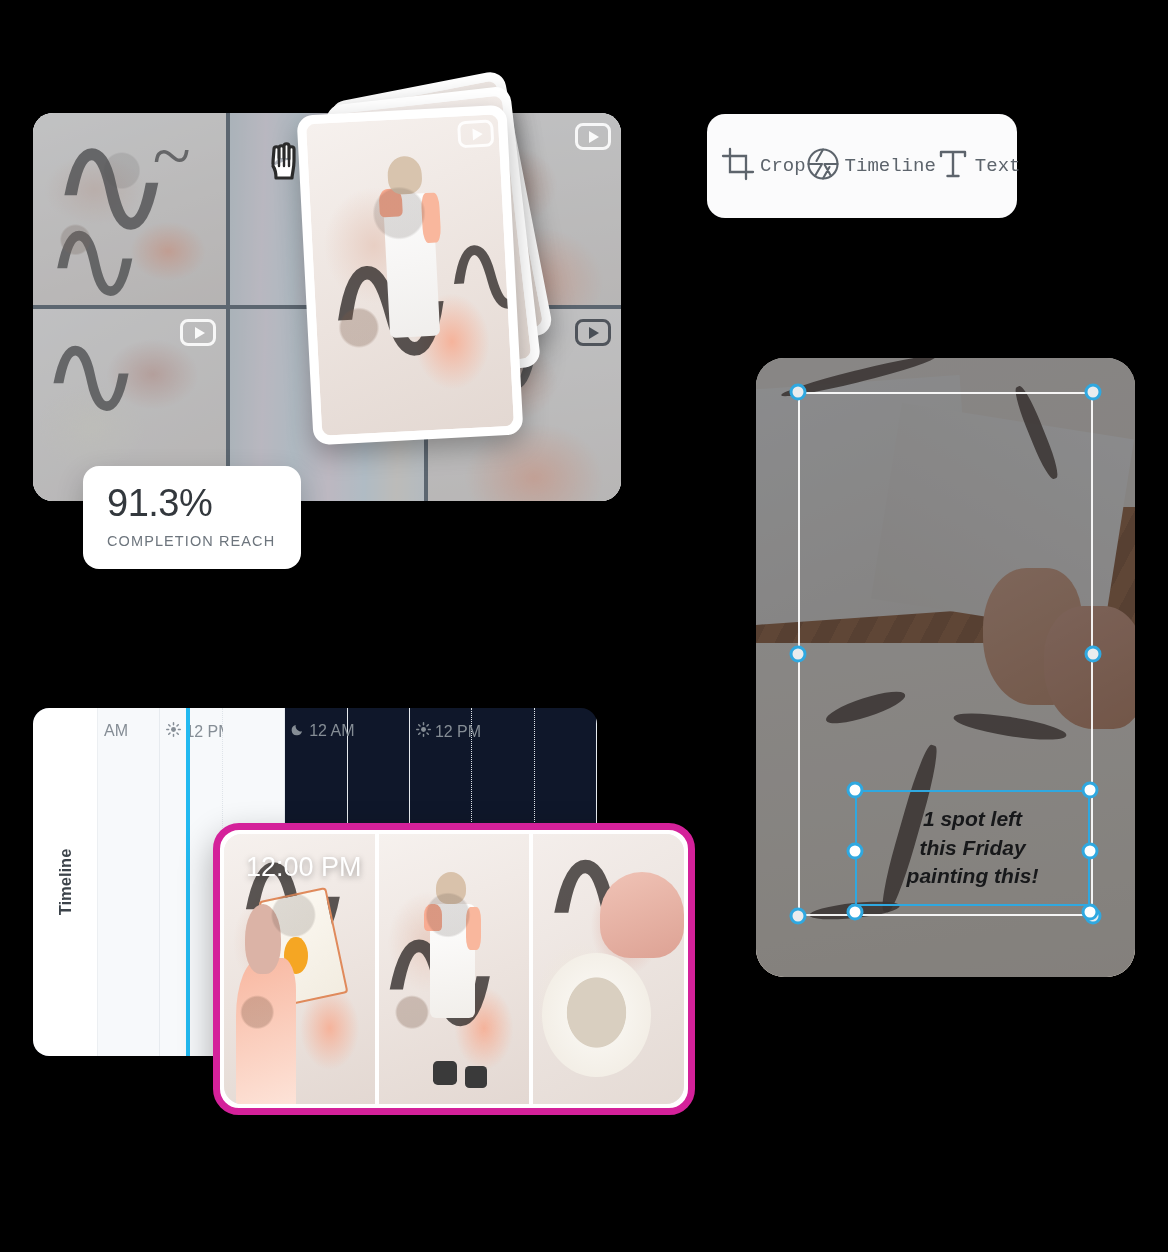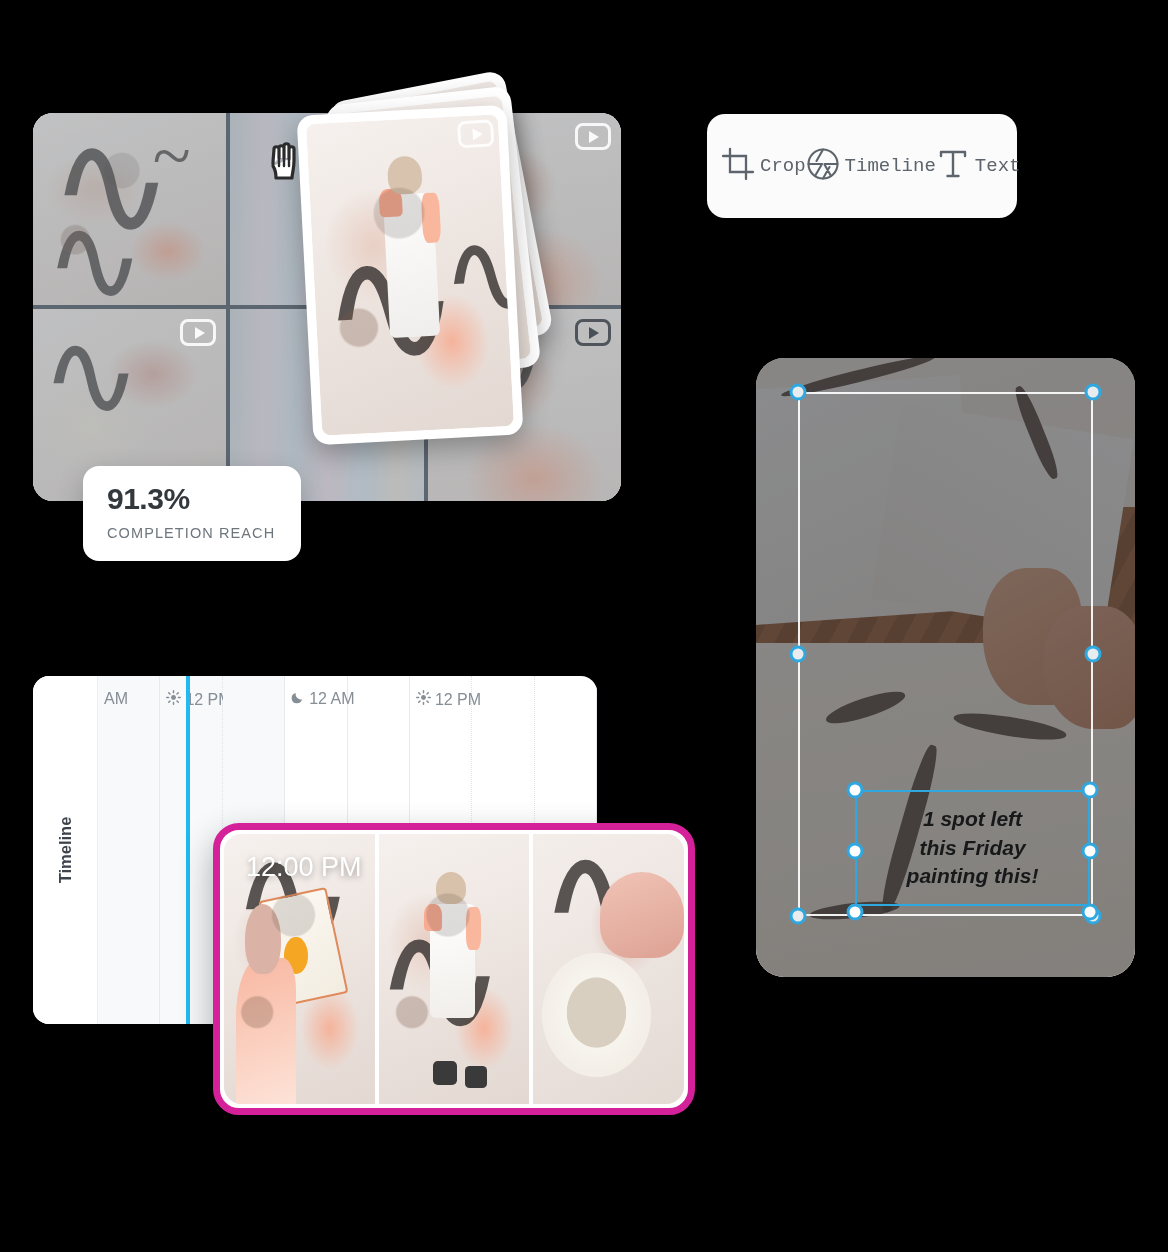--- a/index.html
+++ b/index.html
@@ -74,35 +74,35 @@
   .drag-card .inner{ position:absolute; inset:9px; border-radius:9px; overflow:hidden; }
   #drag-card-3{ left:352px; top:84px; width:178px; height:268px; transform:rotate(-11deg); }
   #drag-card-2{ left:340px; top:95px; width:186px; height:282px; transform:rotate(-6.5deg); }
   #drag-card-1{ left:305px; top:110px; width:210px; height:330px; transform:rotate(-3deg); }
 
   #grab-cursor{ position:absolute; left:266px; top:140px; width:44px; height:48px; z-index:40; }
 
   
   .stat-card{ position:absolute; background:#fff; border-radius:16px;
     box-shadow:0 10px 28px rgba(0,0,0,.20); padding:18px 26px 20px 24px; z-index:30; }
-  .stat-value{ font-size:30px; font-weight:700; color:#33383d; letter-spacing:-.5px; line-height:1; }
+  .stat-value{ font-size:38px; font-weight:400; color:#33383d; letter-spacing:-.5px; line-height:1; }
   .stat-label{ margin-top:11px; font-size:14.5px; letter-spacing:1.1px; color:#6d757d; }
   #completion-card{ left:83px; top:466px; }
   #reach-card{ left:499px; top:659px; padding:20px 28px 20px 26px; }
 
   
   #toolbar{ position:absolute; left:707px; top:114px; width:310px; height:104px;
     background:#fbfbfc; border-radius:18px; box-shadow:0 10px 26px rgba(0,0,0,.22);
     display:flex; align-items:center; justify-content:space-around; padding:0 14px; }
   .tool{ display:flex; align-items:center; gap:5px; cursor:pointer;font-family:Liberation Mono, monospace; }
   .tool-label{ font-size:19px; color:#5d646c; font-weight:400; }
 
   
-  #timeline-panel{ position:absolute; left:33px; top:676px; width:564px; height:348px;
-    background:#ffffff; border-radius:16px; overflow:hidden; box-shadow:0 12px 30px rgba(0,0,0,.22); }
+  #timeline-panel{ position:absolute; left:33px; top:708px; width:564px; height:348px;
+    background:#0f172a; border-radius:16px; overflow:hidden; box-shadow:0 12px 30px rgba(0,0,0,.22); }
   #timeline-label-col{ position:absolute; left:0; top:0; width:65px; height:100%;
     background:#fff; z-index:6; border-right:1px solid #eceff2; }
   #timeline-label{ position:absolute; left:50%; top:50%;
     transform:translate(-50%,-50%) rotate(-90deg); transform-origin:center;
     font-size:16.5px; font-weight:700; color:#3c434a; white-space:nowrap; }
   .tl-cols{ position:absolute; left:65px; top:0; right:0; bottom:0; display:flex; }
   .tl-col{ position:relative; flex:1 1 0; border-right:1px dotted #dfe4e9; }
   .tl-col.major{ border-right:1px solid #e7ebef; }
   .tl-col.shade{ background:#f7f9fb; }
   .tl-tick{ position:absolute; left:6px; top:14px; font-size:16px; color:#858d95;

